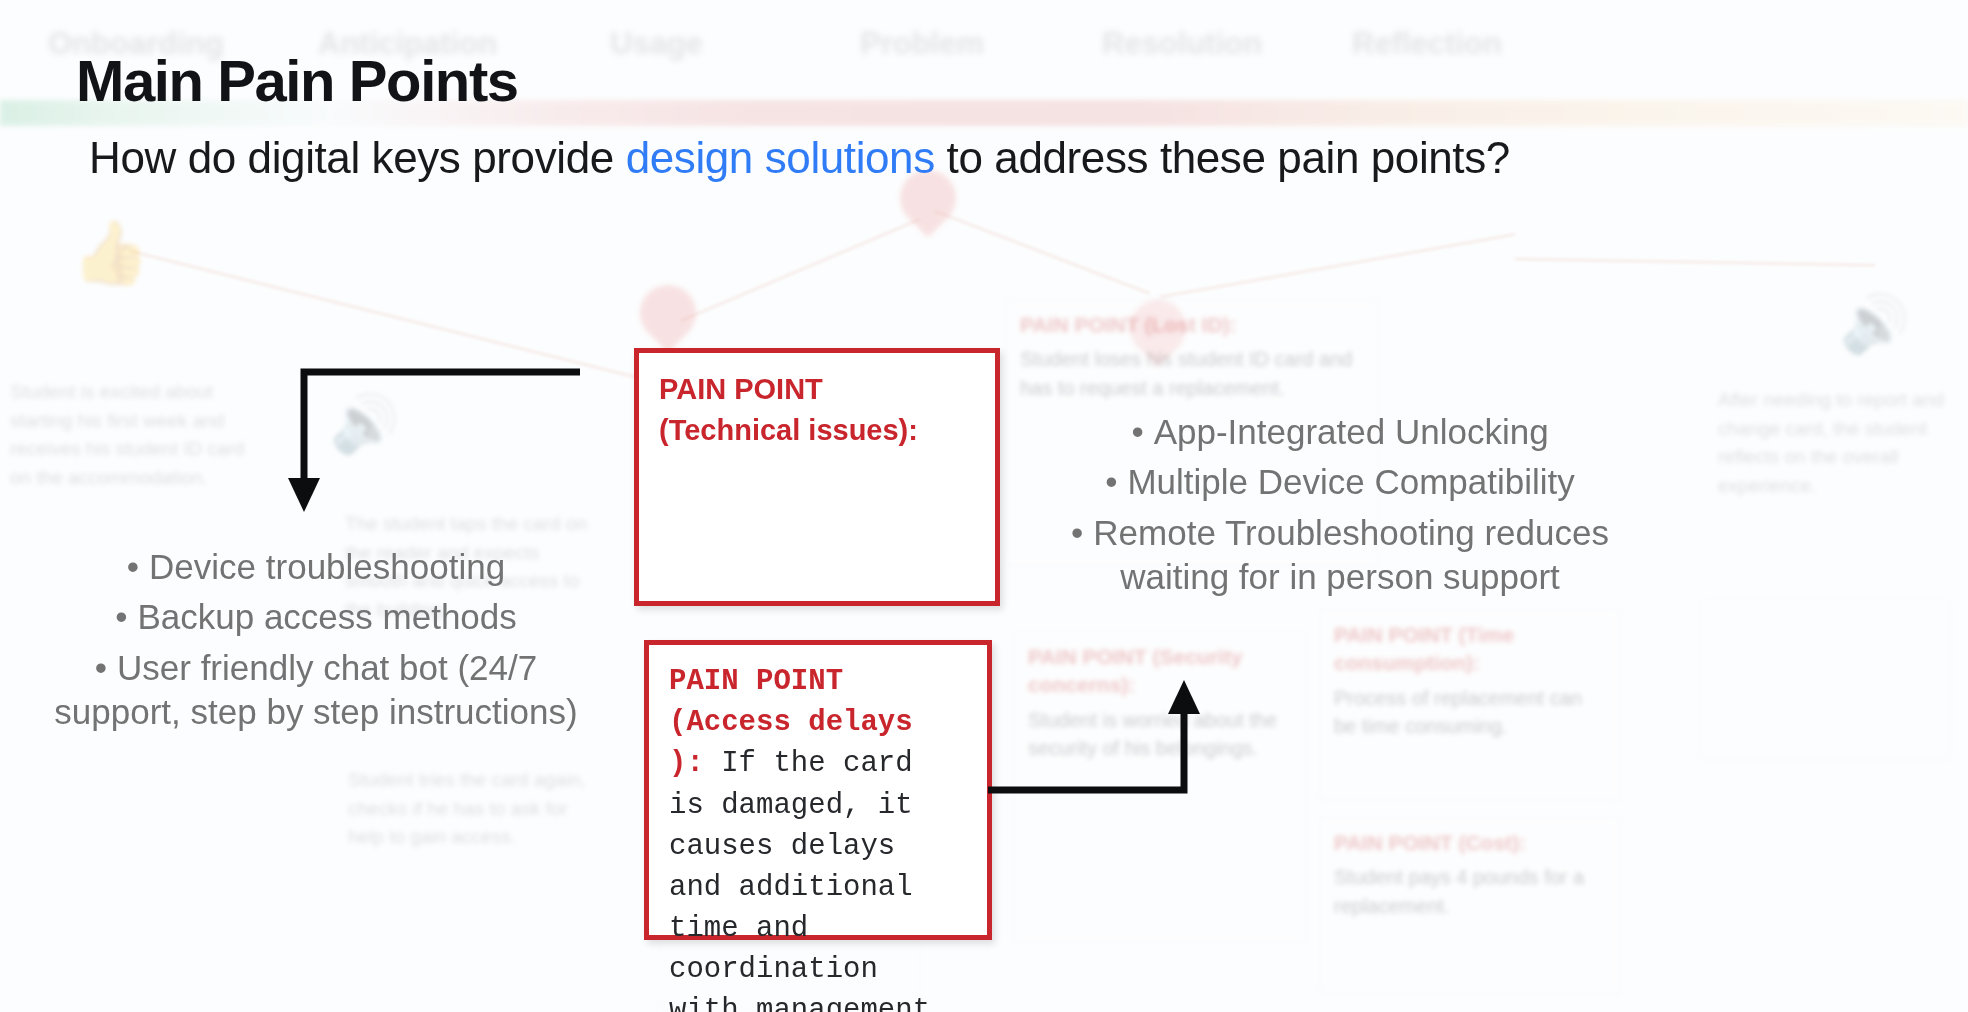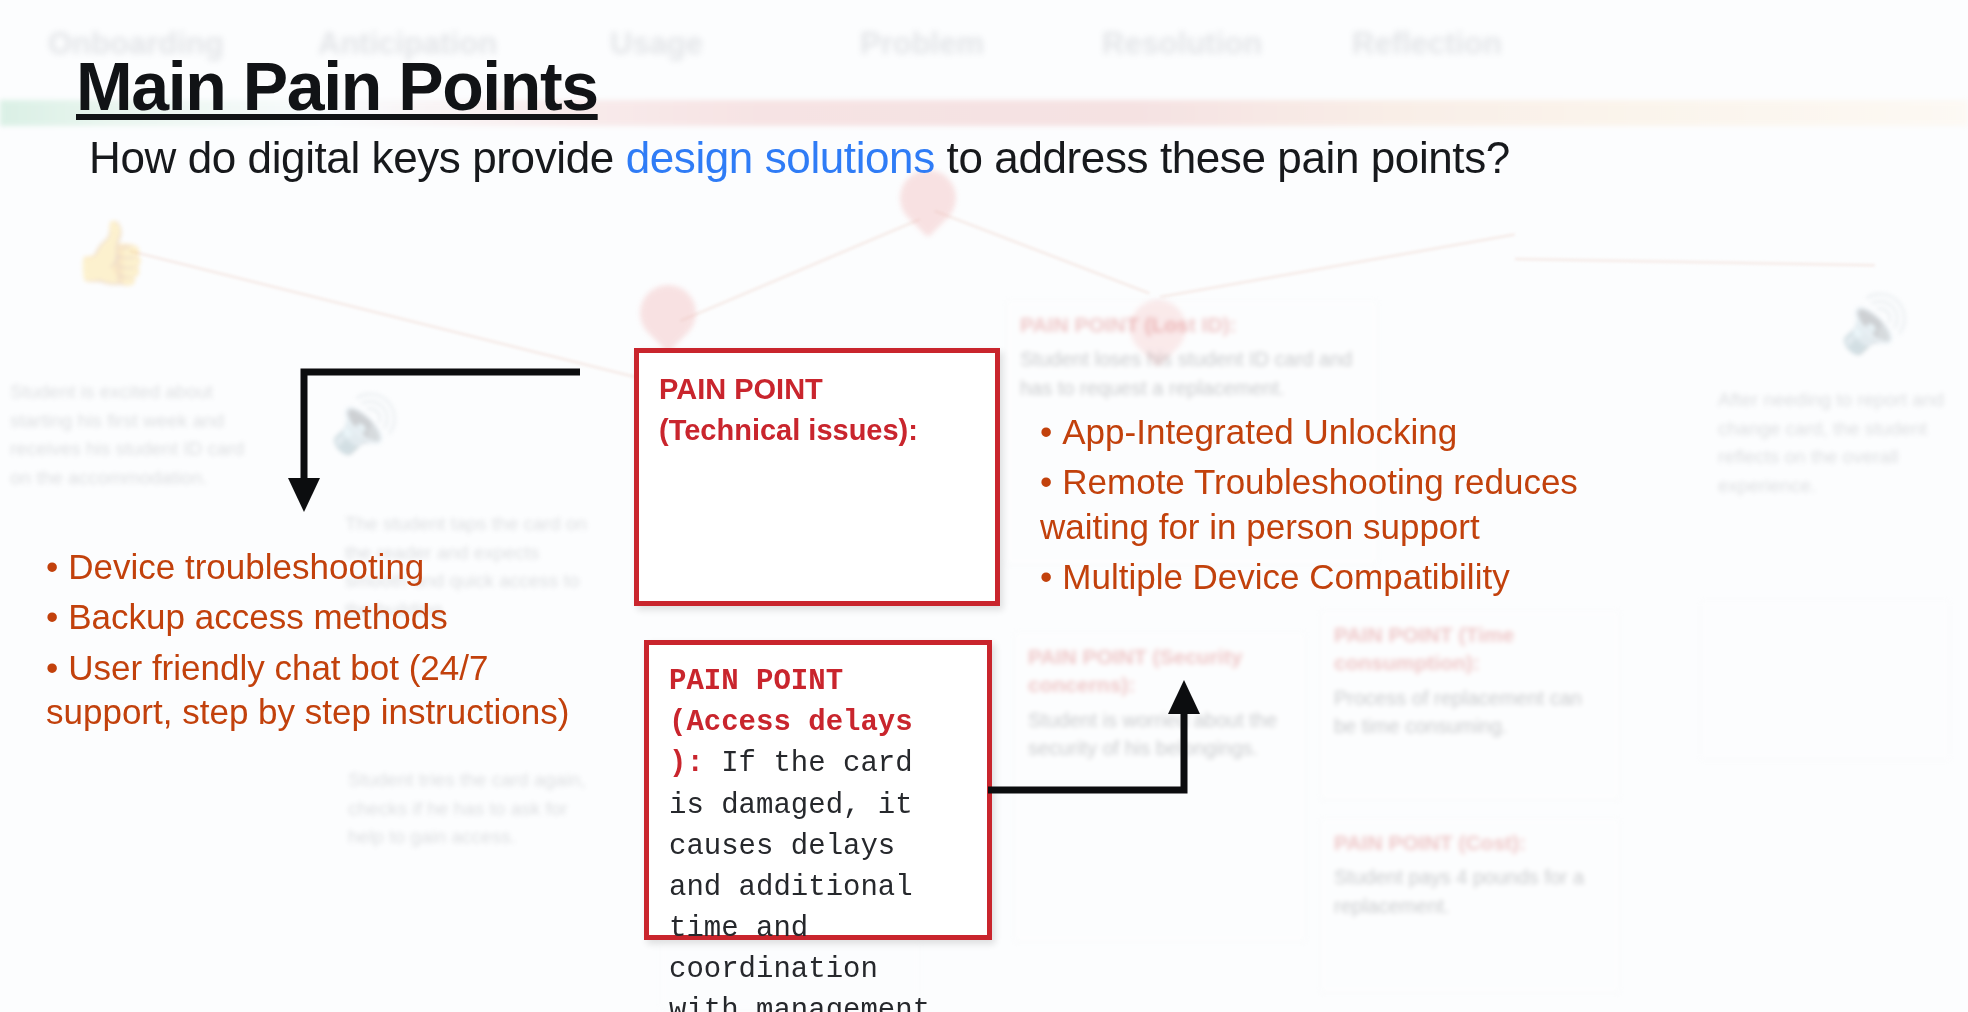--- a/index.html
+++ b/index.html
@@ -107,26 +107,25 @@
     opacity: 0.5;
     filter: blur(1.6px);
     transform-origin: 0 0;
   }
 
   
   .page-title {
     position: absolute;
     left: 76px;
     top: 52px;
-    font-size: 68px;
+    font-size: 58px;
     font-weight: 800;
     letter-spacing: -1.4px;
     color: #111316;
     line-height: 1;
-    text-decoration: underline;
   }
 
   .subtitle {
     position: absolute;
     left: 76px;
     top: 133px;
     font-size: 44px;
     font-weight: 400;
     color: #17191c;
     letter-spacing: -0.4px;
@@ -154,24 +153,24 @@
     color: #26282c;
     font-weight: 400;
     font-size: 29px;
     line-height: 1.42;
   }
   .pp-inline { display: inline; }
 
   
   .sol-list {
     position: absolute;
-    color: #c2410c;
+    color: #737373;
     font-size: 35px;
     line-height: 1.27;
-    text-align: left;
+    text-align: center;
     font-weight: 400;
   }
   .sol-list .sol-item { display: block; margin-bottom: 6px; }
   .sol-list .dot { margin-right: 10px; }
 
   
   .arrow-svg { position: absolute; overflow: visible; }
 </style>
 </head>
 <body>
@@ -249,22 +248,22 @@
   </div>
 
   <div class="sol-list" style="left:46px; top:545px; width:540px;">
     <span class="sol-item"><span class="dot">•</span><span>Device troubleshooting</span></span>
     <span class="sol-item"><span class="dot">•</span><span>Backup access methods</span></span>
     <span class="sol-item"><span class="dot">•</span><span>User friendly chat bot (24/7 support, step by step instructions)</span></span>
   </div>
 
   <div class="sol-list" style="left:1040px; top:410px; width:600px;">
     <span class="sol-item"><span class="dot">•</span><span>App-Integrated Unlocking</span></span>
+    <span class="sol-item"><span class="dot">•</span><span>Multiple Device Compatibility</span></span>
     <span class="sol-item"><span class="dot">•</span><span>Remote Troubleshooting reduces waiting for in person support</span></span>
-    <span class="sol-item"><span class="dot">•</span><span>Multiple Device Compatibility</span></span>
   </div>
 
   <svg class="arrow-svg" style="left:280px; top:360px;" width="310" height="160" viewBox="0 0 310 160">
     <path d="M 300 12 L 24 12 L 24 128" fill="none" stroke="#0c0d0f" stroke-width="7"></path>
     <path d="M 24 152 L 8 118 L 40 118 Z" fill="#0c0d0f"></path>
   </svg>
 
   <svg class="arrow-svg" style="left:988px; top:680px;" width="230" height="120" viewBox="0 0 230 120">
     <path d="M 0 110 L 196 110 L 196 24" fill="none" stroke="#0c0d0f" stroke-width="7"></path>
     <path d="M 196 0 L 180 34 L 212 34 Z" fill="#0c0d0f"></path>

